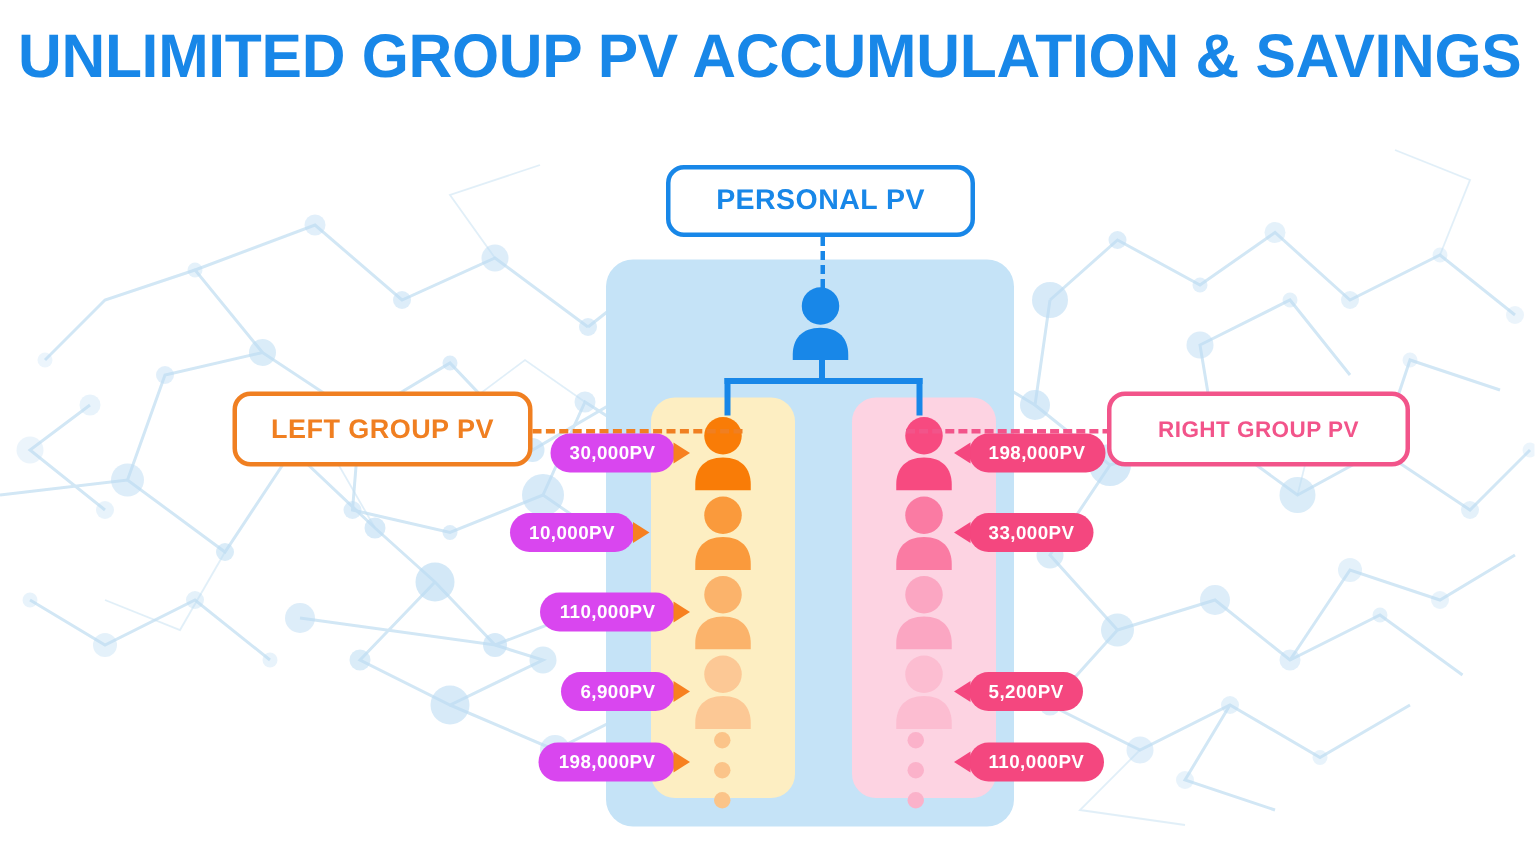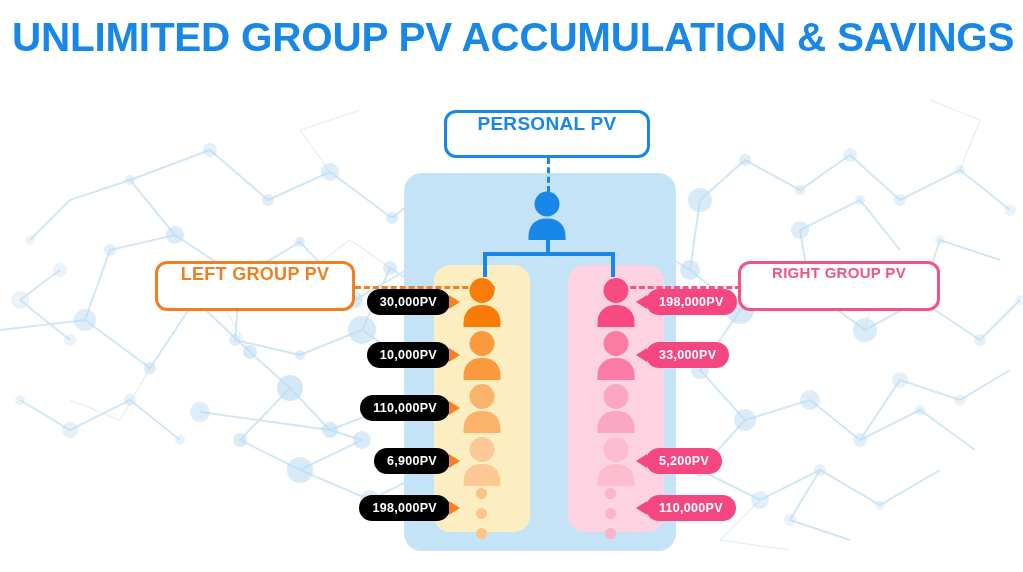--- a/index.html
+++ b/index.html
@@ -60,20 +60,21 @@
     z-index:2;
   }
 
   
   .label-box {
     position:absolute;
     z-index:7;
     background:#ffffff;
     border-radius:12px;
     display:flex;
+    align-items:center;
     justify-content:center;
     font-weight:bold;
     letter-spacing:0.3px;
   }
   .label-personal {
     left:444px; top:110px;
     width:206px; height:48px;
     border:3px solid #1887e8;
     color:#1887e8;
     font-size:19px;
@@ -173,21 +174,21 @@
     align-items:center;
     justify-content:center;
     padding:0 13px;
     border-radius:13px;
     color:#ffffff;
     font-size:12.5px;
     font-weight:bold;
     letter-spacing:0.3px;
     white-space:nowrap;
   }
-  .badge.left-b  { background:#000000; }
+  .badge.left-b  { background:#d946ef; }
   .badge.right-b { background:#f4477f; }
   .badge::after {
     content:"";
     position:absolute;
     top:50%;
     margin-top:-7px;
     width:0; height:0;
     border-top:7px solid transparent;
     border-bottom:7px solid transparent;
   }
@@ -345,21 +346,21 @@
     </div>
     <div class="badge left-b" style="top: 289px; right: 573px;">
       <span>30,000PV</span>
     </div>
     <div class="person" style="left: 460px; top: 330px;">
       <svg viewBox="0 0 44 50" xmlns="http://www.w3.org/2000/svg">
         <circle cx="22" cy="13.5" r="12.5" fill="#fa9a3c"></circle>
         <path d="M22 28 C9.5 28 3.5 35.5 3.5 46 L3.5 50 L40.5 50 L40.5 46 C40.5 35.5 34.5 28 22 28 Z" fill="#fa9a3c"></path>
       </svg>
     </div>
-    <div class="badge left-b" style="top: 342px; right: 573px;">
+    <div class="badge left-b" style="top: 342px; right: 600px;">
       <span>10,000PV</span>
     </div>
     <div class="person" style="left: 460px; top: 383px;">
       <svg viewBox="0 0 44 50" xmlns="http://www.w3.org/2000/svg">
         <circle cx="22" cy="13.5" r="12.5" fill="#fbb36b"></circle>
         <path d="M22 28 C9.5 28 3.5 35.5 3.5 46 L3.5 50 L40.5 50 L40.5 46 C40.5 35.5 34.5 28 22 28 Z" fill="#fbb36b"></path>
       </svg>
     </div>
     <div class="badge left-b" style="top: 395px; right: 573px;">
       <span>110,000PV</span>

